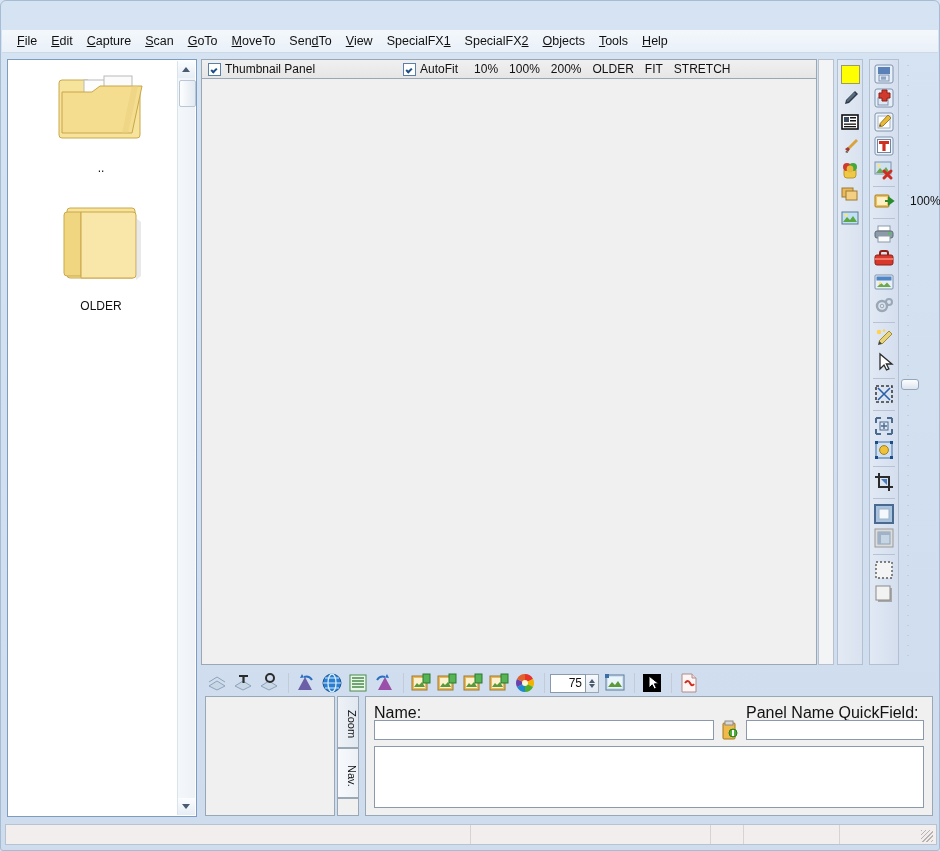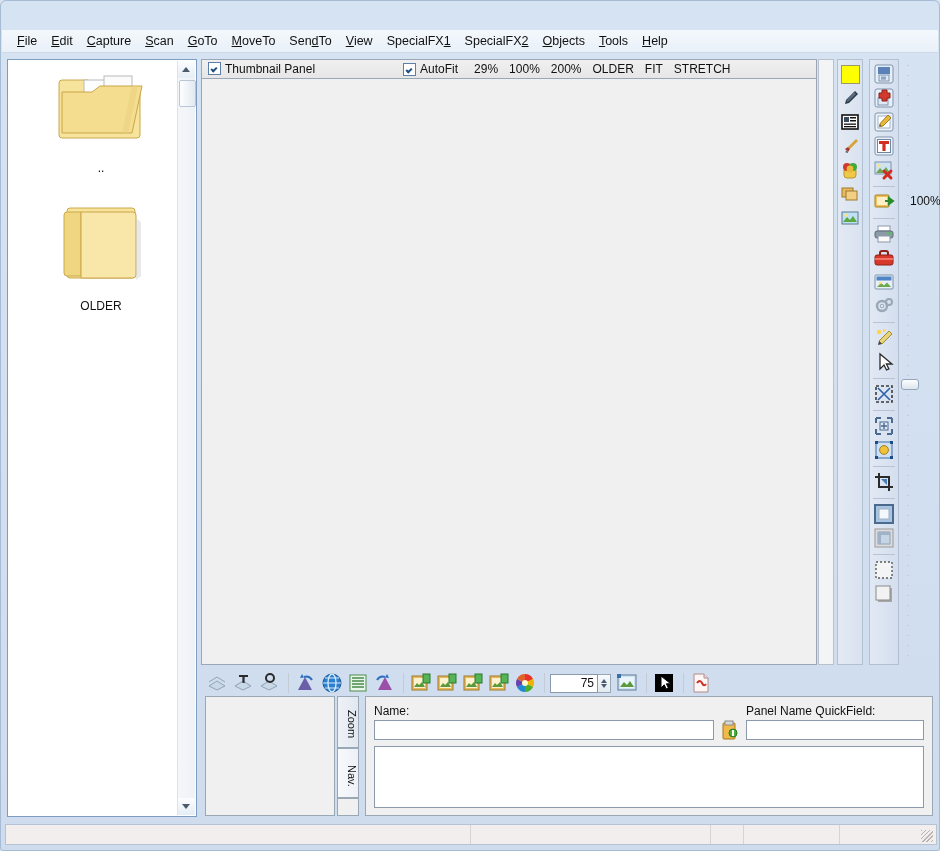--- a/index.html
+++ b/index.html
@@ -159,21 +159,21 @@
   }
   .zpct{position:absolute;left:9px;top:135px;font-size:12px;color:#111;}
   
   .editbar{
     position:absolute;left:0;top:610px;width:682px;height:28px;
     display:flex;align-items:center;padding-left:4px;
   }
   .ibtn{width:24px;height:24px;margin-right:2px;position:relative;}
   .isep{width:1px;height:20px;background:#c2cbd6;margin:0 5px;flex:none;}
   .spin{
-    width:48px;height:19px;background:#fff;border:1px solid #8a9aac;
+    width:36px;height:19px;background:#fff;border:1px solid #8a9aac;
     box-sizing:border-box;text-align:right;padding-right:3px;line-height:17px;
     font-size:12px;color:#111;
   }
   .spinbtns{width:13px;height:19px;border:1px solid #9aa7b5;border-left:none;box-sizing:border-box;
     background:linear-gradient(180deg,#f7fafd,#e2e9f1);position:relative;margin-right:4px;}
   .spinbtns:before,.spinbtns:after{content:"";position:absolute;left:3px;width:0;height:0;
     border-left:3px solid transparent;border-right:3px solid transparent;}
   .spinbtns:before{top:4px;border-bottom:4px solid #4a5b70;}
   .spinbtns:after{bottom:4px;border-top:4px solid #4a5b70;}
   
@@ -191,21 +191,21 @@
     font-size:11px;color:#111;text-align:center;
     padding-top:5px;
   }
   .vtab.a{top:0;height:52px;}
   .vtab.b{top:52px;height:50px;background:linear-gradient(90deg,#f7f9fc,#edf1f6);}
   .vtab.c{top:102px;height:18px;background:linear-gradient(90deg,#f0f0f0,#f0f0f0);}
   .fieldspanel{
     position:absolute;left:164px;top:2px;width:568px;height:120px;
     background:#f0f0f0;border:1px solid #9aa7b5;box-sizing:border-box;
   }
-  .lbl{position:absolute;font-size:12px;color:#111;}
+  .lbl{position:absolute;font-size:16px;color:#111;}
   .txtin{
     position:absolute;background:#fff;border:1px solid #8a9aac;box-sizing:border-box;
     font-family:"Liberation Sans",sans-serif;font-size:12px;color:#111;padding:2px 3px;
   }
   
   .statusbar{
     position:absolute;left:4px;top:823px;width:932px;height:21px;
     background:#f2eeee;border:1px solid #b6c3d2;box-sizing:border-box;display:flex;
   }
   .spane{height:100%;border-right:1px solid #d9d2d2;box-sizing:border-box;}
@@ -269,29 +269,29 @@
         <div class="sb-thumb"></div>
         <div class="sb-arrow down">
             <i class="arrow-gl down"></i>
           </div>
       </div>
     </div>
 
     <div class="editpane">
 
       <div class="toprow">
-        <div style="display:flex;align-items:flex-start;margin-left:6px;">
+        <div style="display:flex;align-items:flex-end;margin-left:6px;">
           <span class="chk on"></span>
           <span class="toprow-lbl">Thumbnail Panel</span>
         </div>
         <div style="display:flex;align-items:center;margin-left:88px;">
           <span class="chk on"></span>
           <span class="toprow-lbl">AutoFit</span>
         </div>
-        <span class="zoomlink" style="margin-left:16px;">29%</span>
+        <span class="zoomlink" style="margin-left:16px;">10%</span>
         <span class="zoomlink">100%</span>
         <span class="zoomlink">200%</span>
         <span class="zoomlink">OLDER</span>
         <span class="zoomlink">FIT</span>
         <span class="zoomlink">STRETCH</span>
       </div>
 
       <div class="canvas"></div>
       <div class="canvas-sb-v"></div>
 

